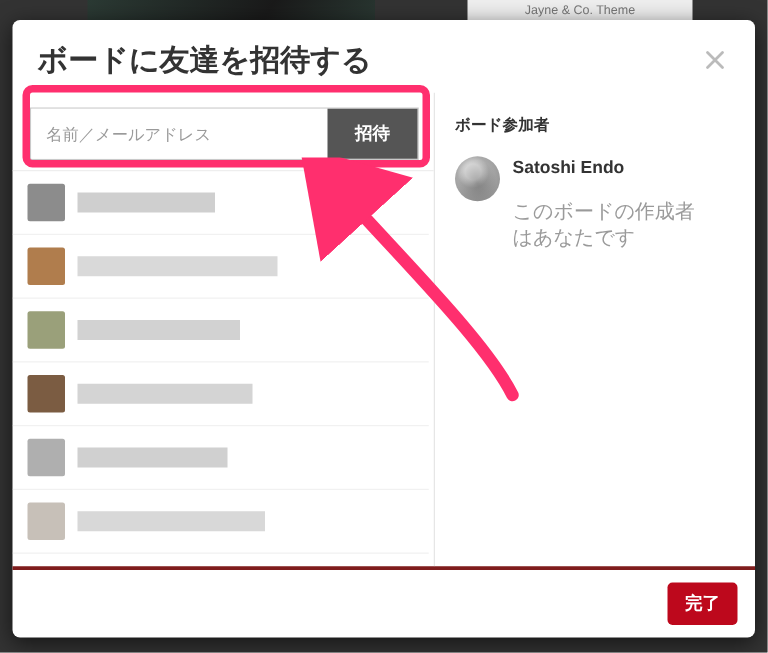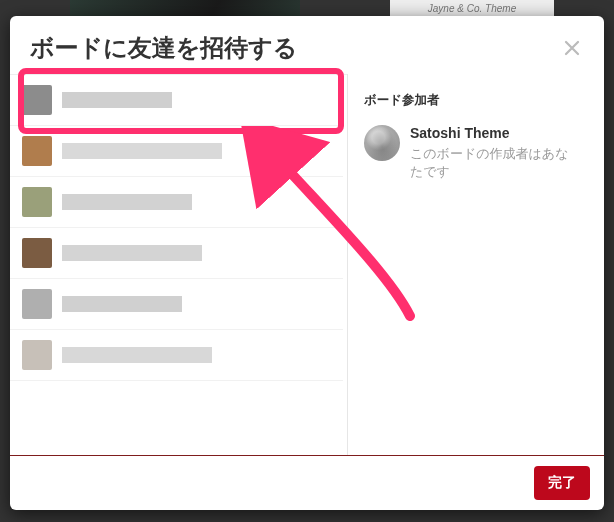--- a/index.html
+++ b/index.html
@@ -15,23 +15,22 @@
       position: absolute;
       inset: 0;
       background: #333;
     }
     .backdrop .strip {
       position: absolute;
       top: 0; left: 70px; width: 230px; height: 35px;
       background: linear-gradient(120deg,#2b3a34,#1a1a1a 60%,#2b3a34);
     }
     .backdrop .strip2 {
-      position: absolute; top: 0; right: 60px; width: 164px; height: 18px;
+      position: absolute; top: 0; right: 60px; width: 180px; height: 18px;
       background: #eee;
-      font-style: italic;
       font-size: 10px; color: #777; text-align: center; line-height: 18px;
     }
     .modal {
       position: absolute;
       left: 10px; right: 10px; top: 16px; bottom: 12px;
       background: #fff;
       border-radius: 6px;
       box-shadow: 0 4px 18px rgba(0,0,0,.6);
       display: flex;
       flex-direction: column;
@@ -166,26 +165,26 @@
     .p-avatar::after{
       content:''; position:absolute; inset:0;
       background: radial-gradient(ellipse at 50% 60%, rgba(0,0,0,.25), transparent 60%);
     }
     .p-name {
       font-size: 14px;
       font-weight: 600;
       color: #333;
     }
     .p-sub {
-      font-size: 13px;
+      font-size: 16px;
       color: #9a9a9a;
-      margin-top: 4px;
+      margin-top: 18px;
     }
     .modal-footer {
-      border-top: 1px solid #7f1d1d;
+      border-top: 3px solid #7f1d1d;
       padding: 10px 14px;
       display: flex;
       justify-content: flex-end;
     }
     .done-btn {
       background: #bd081c;
       color: #fff;
       border: none;
       border-radius: 4px;
       padding: 8px 14px;
@@ -214,20 +213,24 @@
     <div class="close-btn" aria-label="close">
       <svg viewBox="0 0 24 24">
         <path d="M4 4 L20 20 M20 4 L4 20" stroke="currentColor" stroke-width="3" stroke-linecap="round" fill="none"></path>
       </svg>
     </div>
   </div>
 
   <div class="modal-body">
 
     <div class="left-col">
+      <div class="invite-row">
+        <input class="invite-input" type="text" placeholder="名前／メールアドレス" style="">
+        <button class="invite-btn">招待</button>
+      </div>
 
       <div class="suggest-list">
         <div class="suggest-item pix">
           <div class="avatar-blur c1"></div>
           <div class="name-blur l1"></div>
         </div>
         <div class="suggest-item pix">
           <div class="avatar-blur c2"></div>
           <div class="name-blur l2"></div>
         </div>
@@ -248,21 +251,21 @@
           <div class="name-blur l6"></div>
         </div>
       </div>
     </div>
 
     <div class="right-col">
       <div class="section-label">ボード参加者</div>
       <div class="participant">
         <div class="p-avatar"></div>
         <div>
-          <div class="p-name">Satoshi Theme</div>
+          <div class="p-name">Satoshi Endo</div>
           <div class="p-sub">このボードの作成者はあなたです</div>
         </div>
       </div>
     </div>
 
   </div>
 
   <div class="modal-footer">
     <button class="done-btn">完了</button>
   </div>

